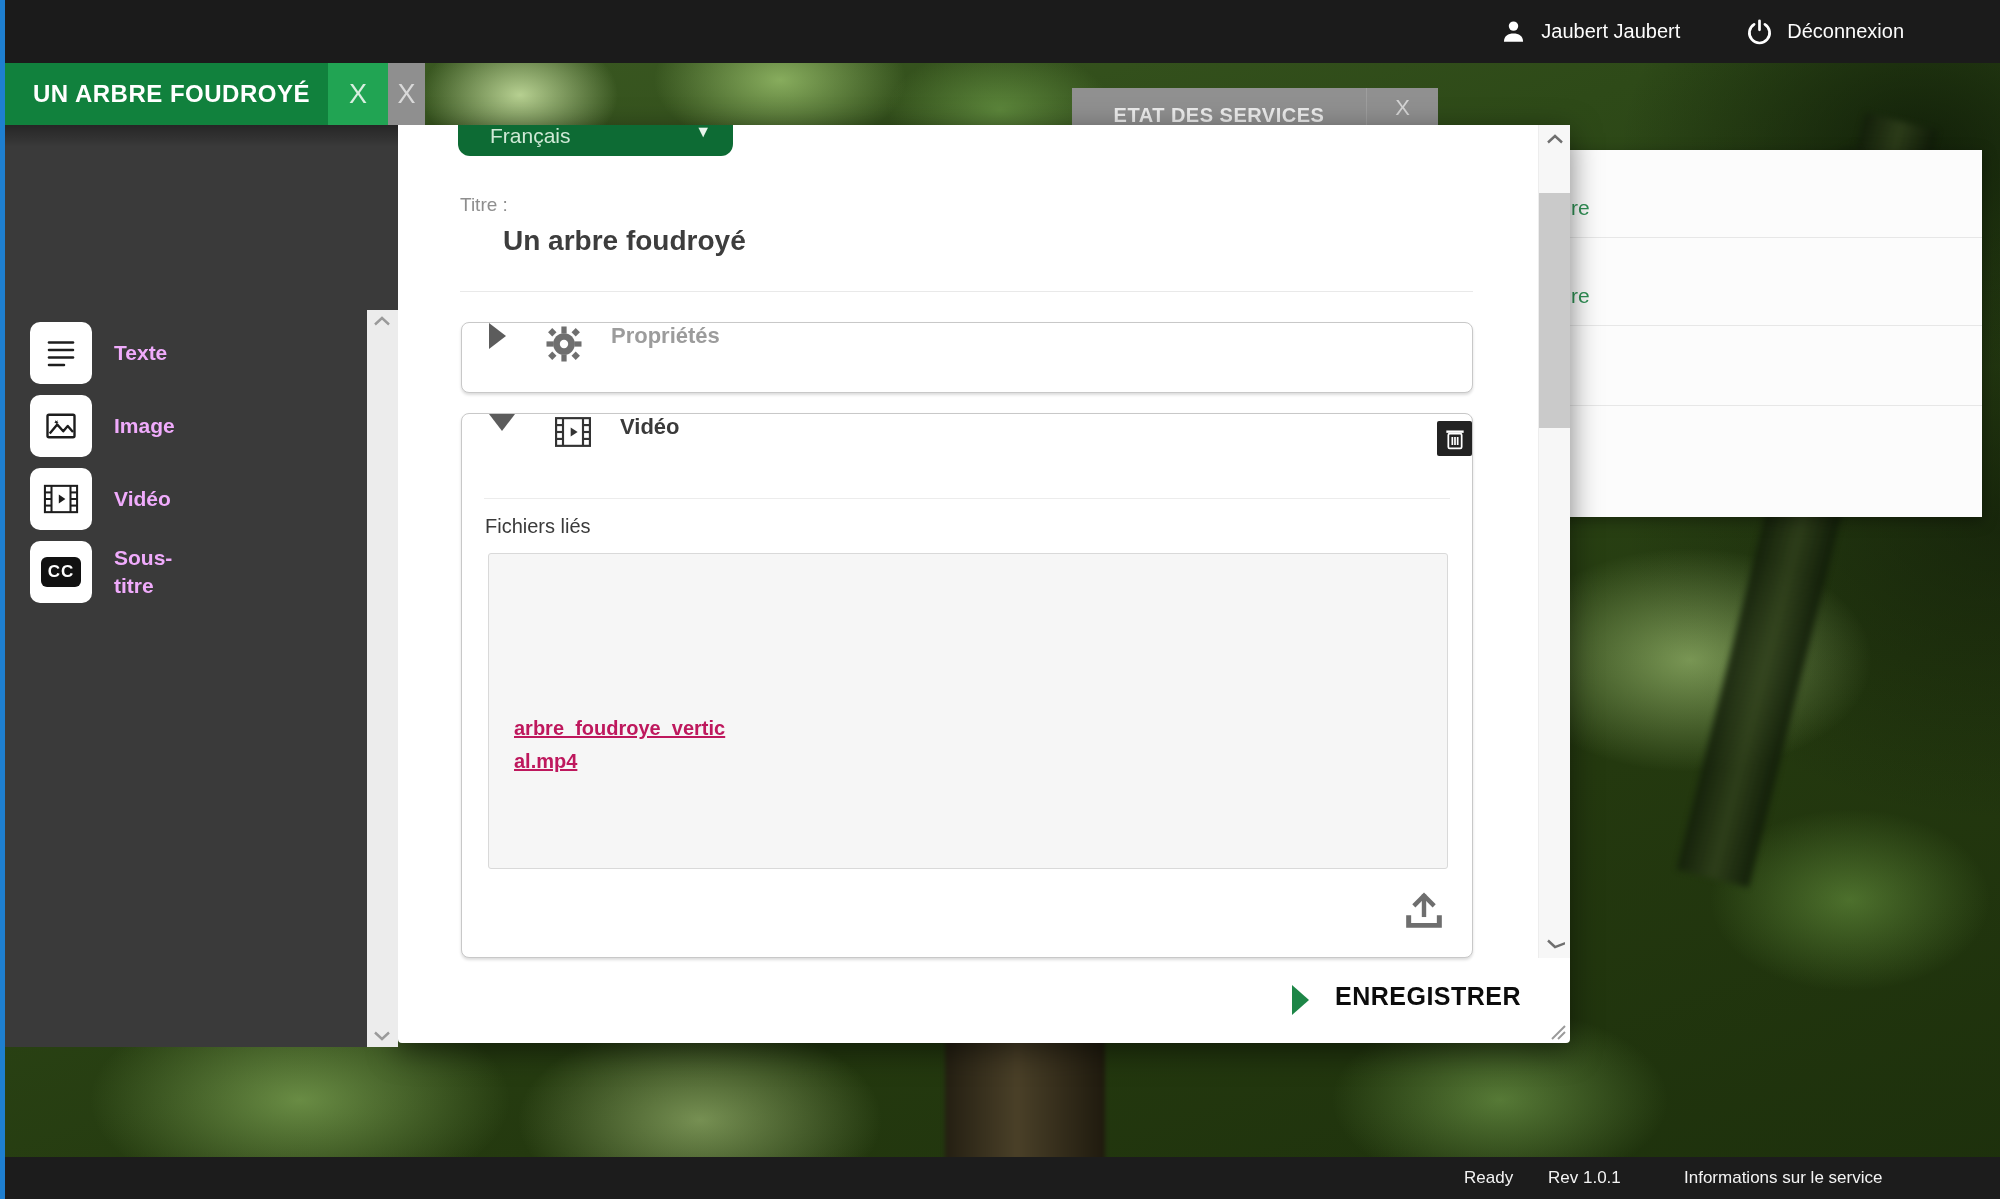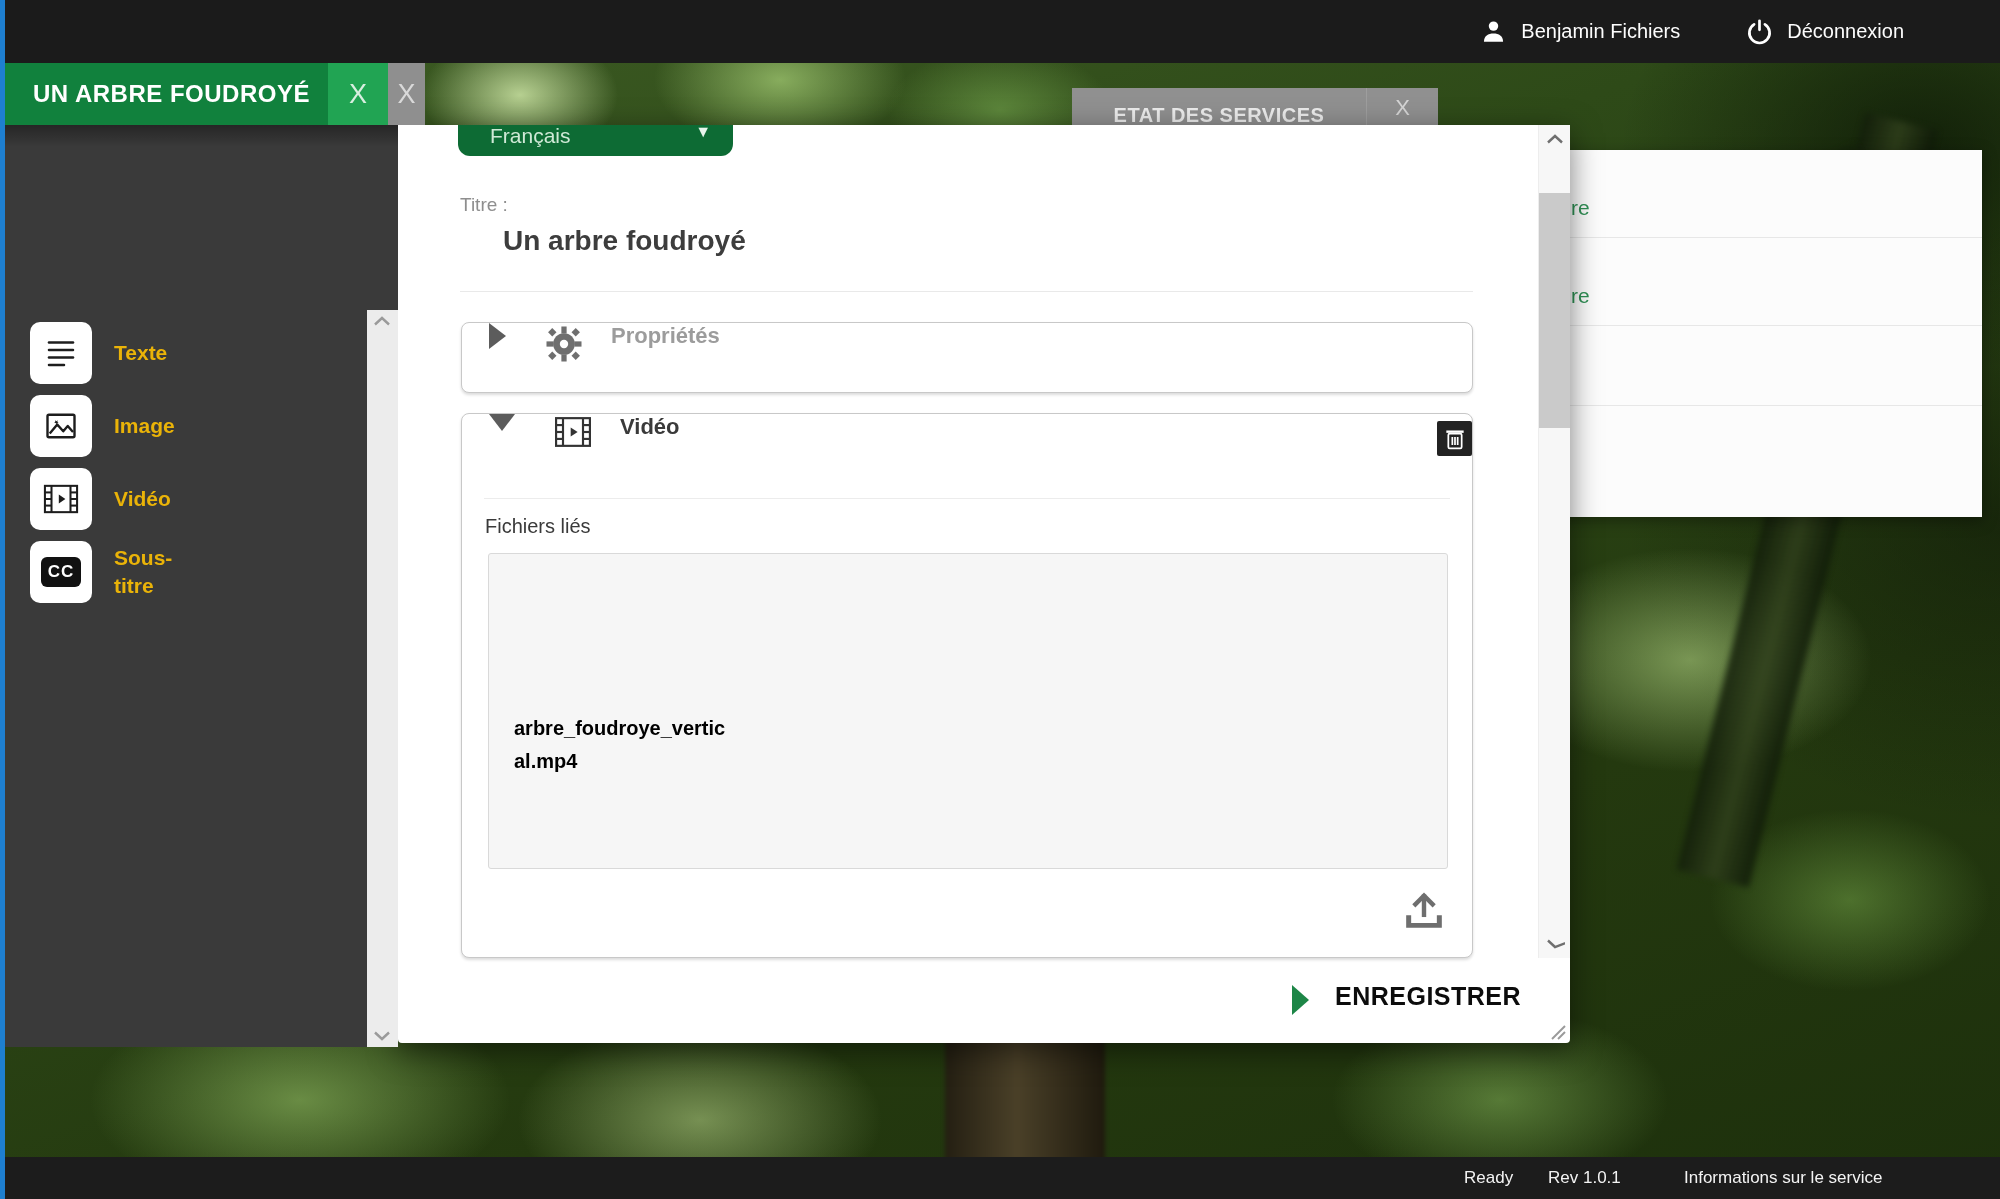--- a/index.html
+++ b/index.html
@@ -66,21 +66,21 @@
   .tab-close-gray { position:absolute; left:388px; top:63px; width:37px; height:62px; background:#8f8f8f; z-index:30;
     text-align:center; line-height:62px; font-size:27px; color:#d9d9d9; overflow:hidden; }
 
   
   .sidebar { position:absolute; left:5px; top:125px; width:393px; height:922px; background:#3a3a3a; z-index:25; }
   .sidebar::before { content:""; position:absolute; left:0; top:0; right:0; height:22px;
     background:linear-gradient(rgba(0,0,0,.35), rgba(0,0,0,0)); }
   .side-items { position:absolute; left:25px; top:197px; }
   .side-item { display:flex; align-items:center; margin-bottom:11px; }
   .side-icon { width:62px; height:62px; background:#ffffff; border-radius:10px; display:flex; align-items:center; justify-content:center; }
-  .side-label { margin-left:22px; width:96px; font-size:21px; font-weight:bold; color:#eab308; line-height:28px; }
+  .side-label { margin-left:22px; width:96px; font-size:21px; font-weight:bold; color:#f0abfc; line-height:28px; }
   .cc-badge { width:40px; height:30px; background:#111; border-radius:6px; color:#fff; font-weight:bold; font-size:17px;
     display:flex; align-items:center; justify-content:center; letter-spacing:1px; }
   .side-scroll { position:absolute; left:362px; top:185px; width:31px; height:737px; background:#ececec; }
   .side-scroll .chev-top { position:absolute; top:4px; left:5px; }
   .side-scroll .chev-bot { position:absolute; bottom:4px; left:5px; }
 
   
   .modal { position:absolute; left:398px; top:125px; width:1172px; height:918px; background:#ffffff; z-index:20;
     box-shadow:0 8px 30px rgba(0,0,0,.5); border-radius:0 0 4px 4px; }
 
@@ -109,21 +109,21 @@
   .trash-btn { position:absolute; right:0; top:7px; width:35px; height:35px; background:#222222; border-radius:2px;
     display:flex; align-items:center; justify-content:center; }
   .video-sep { position:absolute; left:22px; right:22px; top:84px; height:1px; background:#ececec; }
   .files-label { position:absolute; left:23px; top:101px; font-size:20px; color:#3a3a3a; }
   .files-container { position:absolute; left:26px; top:139px; width:960px; height:316px; background:#f6f6f6;
     border:1px solid #d9d9d9; border-radius:3px; }
   .mp4-tile { position:absolute; left:23px; top:21px; width:208px; height:130px; border-radius:2px;
     background:linear-gradient(150deg, #94219f 0%, #7e1d92 45%, #531179 100%);
     display:flex; flex-direction:column; align-items:center; }
   .mp4-badge { margin-top:6px; font-size:22px; font-weight:bold; color:#ffffff; letter-spacing:.5px; }
-  .file-name { position:absolute; left:25px; top:158px; width:230px; font-size:20px; font-weight:bold; color:#000000; line-height:33px; }
+  .file-name { position:absolute; left:25px; top:158px; width:230px; font-size:20px; font-weight:bold; color:#be185d; line-height:33px;text-decoration:underline; }
   .upload-btn { position:absolute; right:24px; bottom:22px; width:48px; height:48px; display:flex; align-items:center; justify-content:center; }
 
   .save-row { position:absolute; left:0; top:852px; width:1140px; height:66px;padding-left:39px; }
   .save-play { position:absolute; left:894px; top:8px; width:0; height:0;
     border-top:15px solid transparent; border-bottom:15px solid transparent; border-left:17px solid #1d8647; }
   .save-label { position:absolute; left:937px; top:5px; font-size:25px; font-weight:bold; color:#0c0c0c; letter-spacing:.5px; }
 
   .modal-scroll { position:absolute; left:1140px; top:0; width:32px; height:833px; background:#f7f7f7; border-left:1px solid #ededed; }
   .ms-thumb { position:absolute; left:0; top:68px; width:31px; height:235px; background:#cacaca; }
   .ms-chev-top { position:absolute; top:7px; left:6px; }
@@ -142,21 +142,21 @@
 <div class="blue-strip"></div>
 
 <div class="topbar">
   <div class="userbox">
     <span class="ic">
       <svg width="27" height="27" viewBox="0 0 24 24">
           <circle cx="12" cy="7.2" r="4.2" fill="#fff"></circle>
           <path d="M3.5 21c0-5 3.8-7.2 8.5-7.2s8.5 2.2 8.5 7.2z" fill="#fff"></path>
         </svg>
     </span>
-    <span class="label">Benjamin Fichiers</span>
+    <span class="label">Jaubert Jaubert</span>
   </div>
   <div class="logoutbox">
     <span class="ic">
       <svg width="27" height="27" viewBox="0 0 24 24" fill="none" stroke="#fff" stroke-width="2.4" stroke-linecap="round">
           <path d="M7.2 5.6a9 9 0 1 0 9.6 0"></path>
           <line x1="12" y1="2.5" x2="12" y2="10.5"></line>
         </svg>
     </span>
     <span class="label">Déconnexion</span>
   </div>

